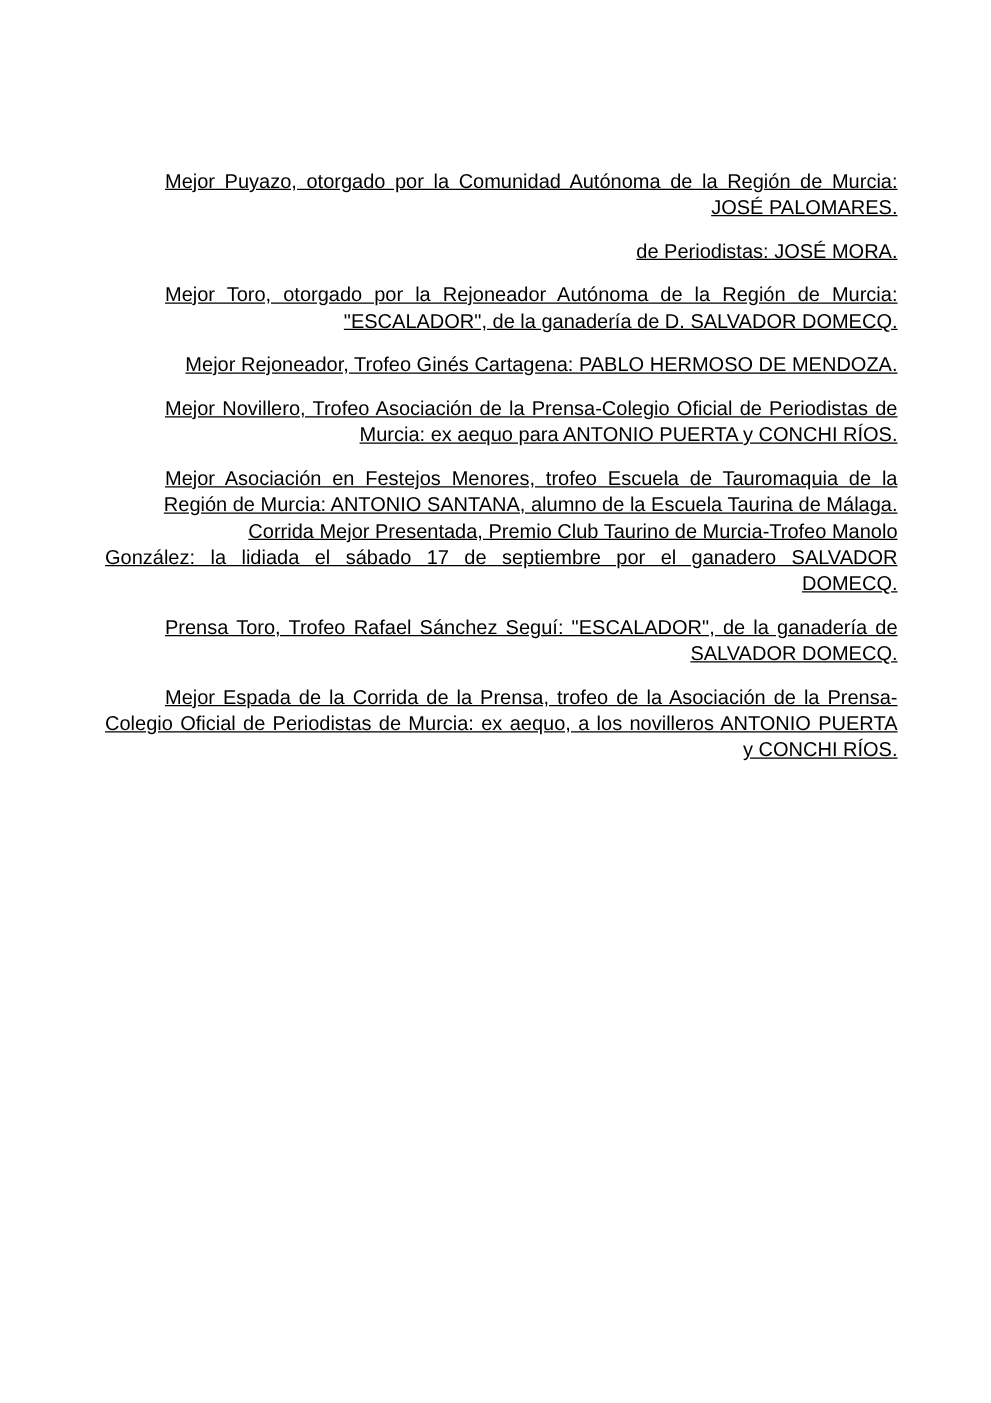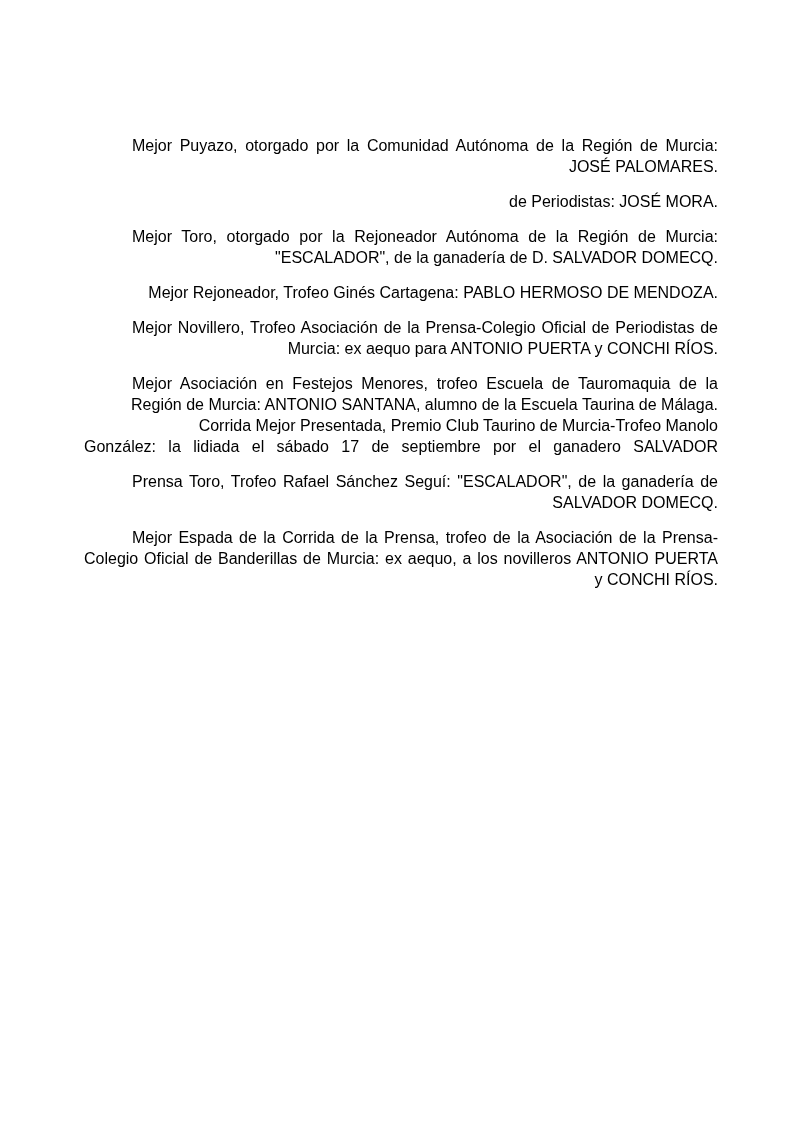--- a/index.html
+++ b/index.html
@@ -19,20 +19,21 @@
     color: #000000;
   }
   .textblock {
     position: absolute;
     left: 84px;
     top: 135px;
     width: 634px;
   }
   .para {
     margin: 0 0 14px 0;
+    text-decoration: underline;
   }
   .para.nogap {
     margin-bottom: 0;
   }
   .ln {
     text-align: right;
     white-space: normal;
   }
   .ln.ind {
     text-indent: 48px;
@@ -72,27 +73,28 @@
     </div>
 
     <div class="para nogap">
       <div class="ln ind jst">Mejor Asociación en Festejos Menores, trofeo Escuela de Tauromaquia de la</div>
       <div class="ln">Región de Murcia: ANTONIO SANTANA, alumno de la Escuela Taurina de Málaga.</div>
     </div>
 
     <div class="para">
       <div class="ln ind">Corrida Mejor Presentada, Premio Club Taurino de Murcia-Trofeo Manolo</div>
       <div class="ln jst">González: la lidiada el sábado 17 de septiembre por el ganadero SALVADOR</div>
+      <div class="ln">DOMECQ.</div>
     </div>
 
     <div class="para">
       <div class="ln ind jst">Prensa Toro, Trofeo Rafael Sánchez Seguí: "ESCALADOR", de la ganadería de</div>
       <div class="ln">SALVADOR DOMECQ.</div>
     </div>
 
     <div class="para">
       <div class="ln ind jst">Mejor Espada de la Corrida de la Prensa, trofeo de la Asociación de la Prensa-</div>
-      <div class="ln jst">Colegio Oficial de Banderillas de Murcia: ex aequo, a los novilleros ANTONIO PUERTA</div>
+      <div class="ln jst">Colegio Oficial de Periodistas de Murcia: ex aequo, a los novilleros ANTONIO PUERTA</div>
       <div class="ln">y CONCHI RÍOS.</div>
     </div>
 
   </div>
 </div>
 
 </body></html>

